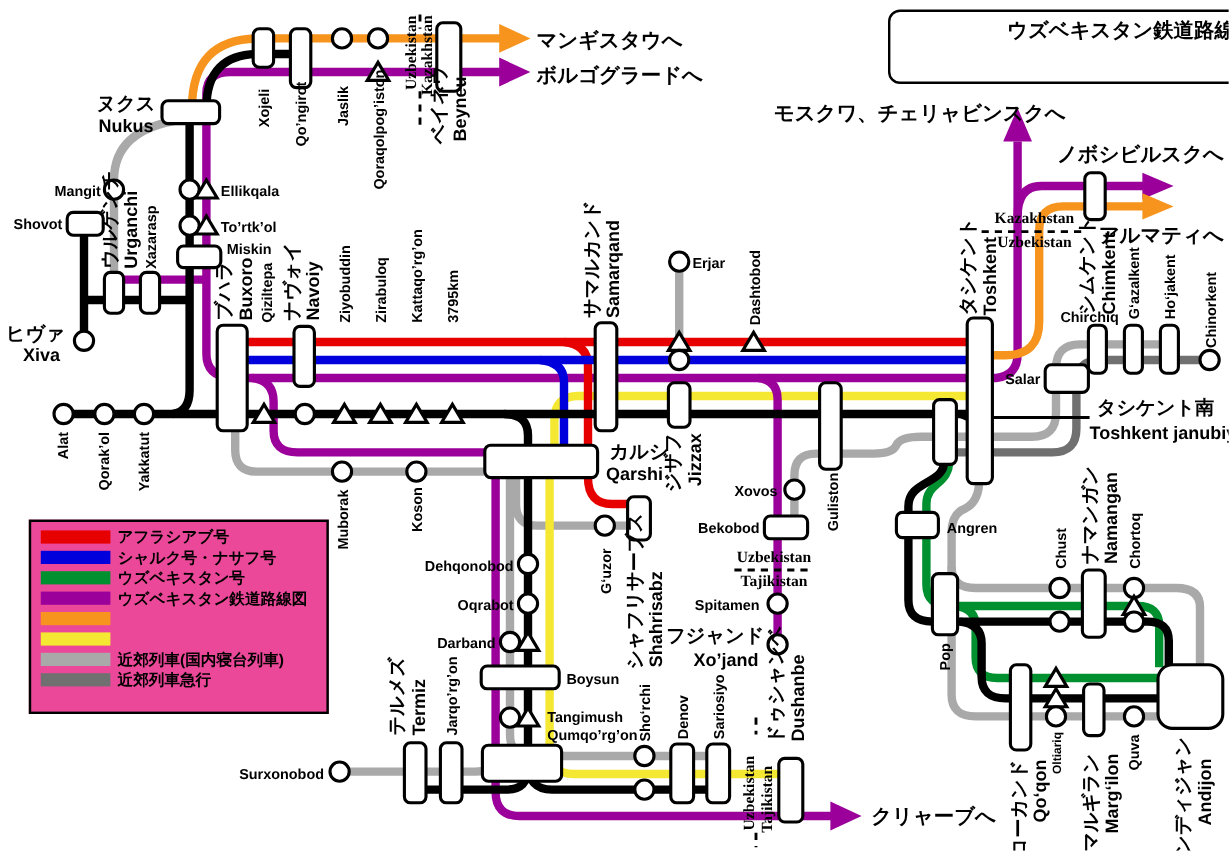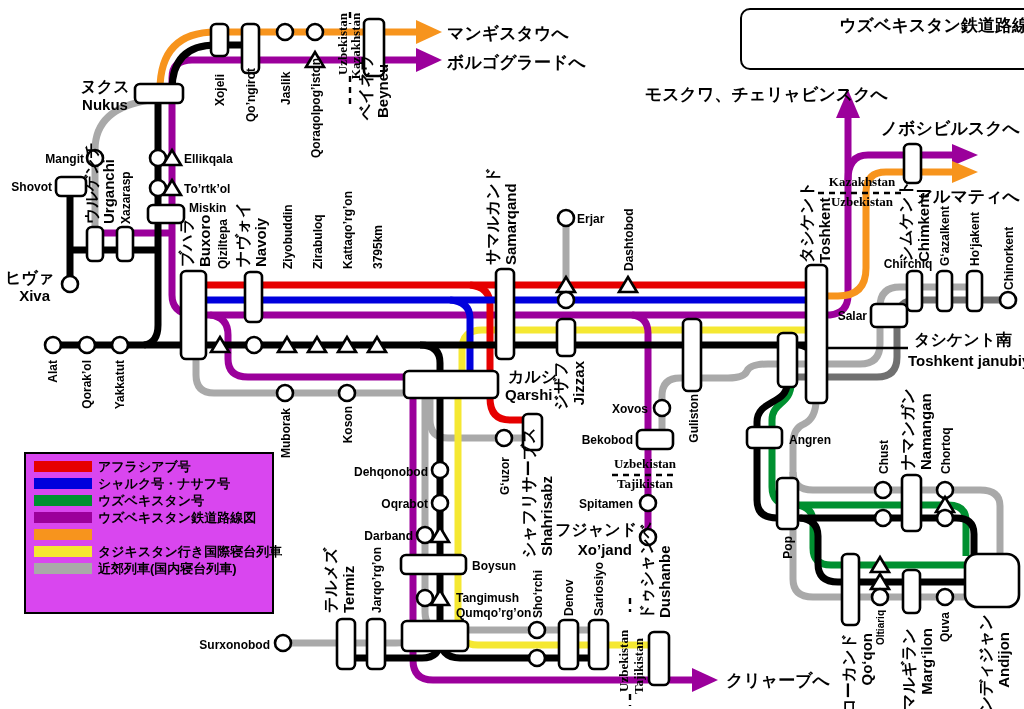--- a/index.html
+++ b/index.html
@@ -17,22 +17,22 @@
   .jp{font:bold 16px "Liberation Sans",sans-serif;}
   .en{font:bold 15px "Liberation Sans",sans-serif;}
   .sm{font:bold 12px "Liberation Sans",sans-serif;}
   .xs{font:bold 10px "Liberation Sans",sans-serif;}
   .border{font:bold 13px "Liberation Serif",serif;}
   .dest{font:bold 17px "Liberation Sans",sans-serif;}
   #title-box{position:absolute;left:740px;top:8px;width:268px;height:58px;
     border:2.5px solid #000;border-radius:10px;background:#fff;text-align:right;z-index:5;padding-left:36px;}
   #title-box .t1{font-weight:bold;font-size:17px;margin-top:4px;}
   #title-box .t2,#title-box .t3{font-size:12.5px;line-height:16px;}
-  #legend{position:absolute;left:24px;top:452px;width:250px;height:162px;
-    border:2.5px solid #000;background:#d946ef;z-index:5;padding:4px 0 0 8px;box-sizing:border-box;}
+  #legend{position:absolute;left:24px;top:433px;width:250px;height:162px;
+    border:2.5px solid #000;background:#ec4899;z-index:5;padding:4px 0 0 8px;box-sizing:border-box;}
   .lrow{display:flex;align-items:center;height:17px;}
   .lswatch{width:58px;height:11px;margin-right:6px;flex:none;}
   .llabel{font-weight:bold;font-size:13px;white-space:nowrap;}
 </style>
 </head>
 <body>
 
 <div id="stage">
   <svg width="1024" height="709" viewBox="0 0 1024 709">
     <g id="lines">
@@ -313,20 +313,23 @@
       </div>
       <div class="lrow">
         <span class="lswatch" style="background-color: rgb(155, 0, 155);"></span>
         <span class="llabel">ウズベキスタン鉄道路線図</span>
       </div>
       <div class="lrow">
         <span class="lswatch" style="background-color: rgb(247, 148, 29);"></span>
       </div>
       <div class="lrow">
         <span class="lswatch" style="background-color: rgb(245, 232, 50);"></span>
-        <span class="llabel">タジキスタン行き国際寝台列車</span>
       </div>
       <div class="lrow">
         <span class="lswatch" style="background-color: rgb(169, 169, 169);"></span>
         <span class="llabel">近郊列車(国内寝台列車)</span>
       </div>
+      <div class="lrow">
+        <span class="lswatch" style="background-color: rgb(112, 112, 112);"></span>
+        <span class="llabel">近郊列車急行</span>
+      </div>
     </div>
 </div>
 
 </body></html>

